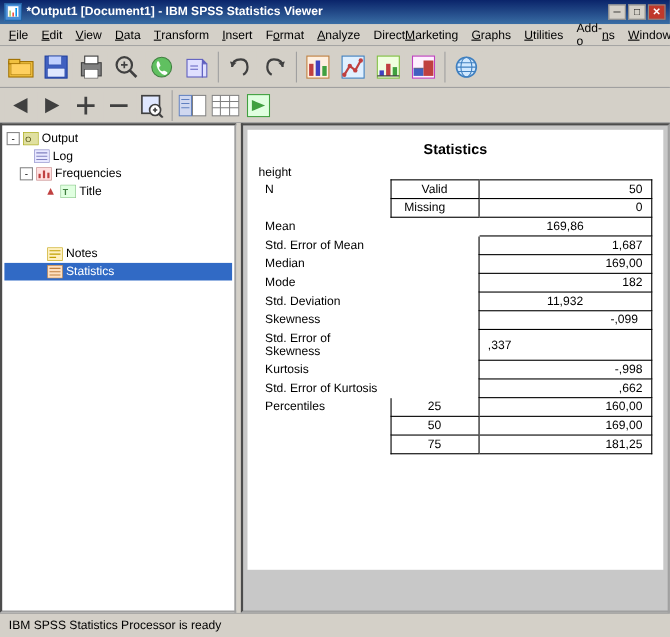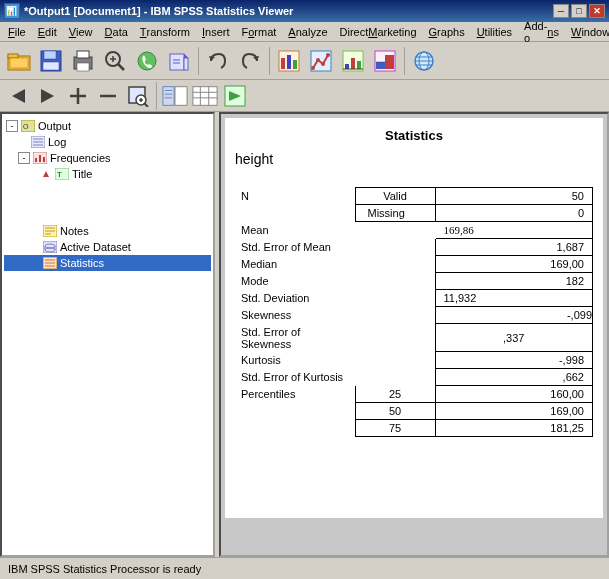--- a/index.html
+++ b/index.html
@@ -112,22 +112,22 @@
     }
 
     
     .stat-title {
       text-align: center;
       font-weight: bold;
       font-size: 13px;
       margin-bottom: 8px;
     }
     .stat-subtitle {
-      font-size: 14px;
-      margin-bottom: 20px;
+      font-size: 11px;
+      margin-bottom: 0;
     }
     .stat-table {
       border-collapse: collapse;
       font-size: 11px;
       width: 100%;
     }
     .stat-table td, .stat-table th {
       padding: 2px 6px;
     }
 
@@ -409,33 +409,20 @@
         <svg width="14" height="12" viewBox="0 0 14 12">
           <rect x="0" y="0" width="14" height="12" fill="#fff0c0" stroke="#c0a000" stroke-width="1"></rect>
           <line x1="2" y1="3" x2="12" y2="3" stroke="#c0a000" stroke-width="1"></line>
           <line x1="2" y1="6" x2="12" y2="6" stroke="#c0a000" stroke-width="1"></line>
           <line x1="2" y1="9" x2="8" y2="9" stroke="#c0a000" stroke-width="1"></line>
         </svg>
       </div>
       <span class="tree-label">Notes</span>
     </div>
 
-    <div class="tree-item" style="padding-left:26px;">
-      <div class="tree-indent"></div>
-      <div class="tree-icon">
-        <svg width="14" height="12" viewBox="0 0 14 12">
-          <rect x="0" y="0" width="14" height="12" fill="#e0e0ff" stroke="#8080c0" stroke-width="1"></rect>
-          <ellipse cx="7" cy="5" rx="5" ry="2" fill="none" stroke="#8080c0" stroke-width="1"></ellipse>
-          <line x1="2" y1="5" x2="2" y2="9" stroke="#8080c0" stroke-width="1"></line>
-          <line x1="12" y1="5" x2="12" y2="9" stroke="#8080c0" stroke-width="1"></line>
-          <ellipse cx="7" cy="9" rx="5" ry="2" fill="none" stroke="#8080c0" stroke-width="1"></ellipse>
-        </svg>
-      </div>
-      <span class="tree-label">Active Dataset</span>
-    </div>
 
     <div class="tree-item selected" style="padding-left:26px;">
       <div class="tree-indent"></div>
       <div class="tree-icon">
         <svg width="14" height="12" viewBox="0 0 14 12">
           <rect x="0" y="0" width="14" height="12" fill="#ffe0c0" stroke="#c08040" stroke-width="1"></rect>
           <line x1="2" y1="3" x2="12" y2="3" stroke="#c08040" stroke-width="1"></line>
           <line x1="2" y1="6" x2="12" y2="6" stroke="#c08040" stroke-width="1"></line>
           <line x1="2" y1="9" x2="12" y2="9" stroke="#c08040" stroke-width="1"></line>
         </svg>
@@ -462,51 +449,51 @@
 
           <tr>
             <td style="padding:2px 6px;"></td>
             <td style="border:1px solid #000; border-top:none; border-right:none; padding:2px 12px; text-align:left;">Missing</td>
             <td style="border:1px solid #000; border-top:none; padding:2px 8px; text-align:right;">0</td>
           </tr>
 
           <tr>
             <td style="padding:2px 6px;">Mean</td>
             <td colspan="1" style="border:1px solid transparent; padding:2px 8px;"></td>
-            <td style="border:1px solid #000; padding:2px 8px; text-align:left;font-family:Liberation Serif, serif;">169,86</td>
+            <td style="border:1px solid #000; padding:2px 8px; text-align:center;">169,86</td>
           </tr>
           <tr>
             <td style="padding:2px 6px;">Std. Error of Mean</td>
             <td></td>
             <td style="border:1px solid #000; border-top:none; padding:2px 8px; text-align:right;">1,687</td>
           </tr>
           <tr>
             <td style="padding:2px 6px;">Median</td>
             <td></td>
             <td style="border:1px solid #000; border-top:none; padding:2px 8px; text-align:right;">169,00</td>
           </tr>
           <tr>
             <td style="padding:2px 6px;">Mode</td>
             <td></td>
             <td style="border:1px solid #000; border-top:none; padding:2px 8px; text-align:right;">182</td>
           </tr>
           <tr>
             <td style="padding:2px 6px;">Std. Deviation</td>
             <td></td>
-            <td style="border:1px solid #000; border-top:none; padding:2px 8px; text-align:left;">11,932</td>
+            <td style="border:1px solid #000; border-top:none; padding:2px 8px; text-align:center;">11,932</td>
           </tr>
           <tr>
             <td style="padding:2px 6px;">Skewness</td>
             <td></td>
-            <td style="border:1px solid #000; border-top:none; padding:2px 0; text-align:right;">-,099</td>
+            <td style="border:1px solid #000; border-top:none; padding:2px 12px; text-align:right;">-,099</td>
           </tr>
           <tr>
             <td style="padding:2px 6px;">Std. Error of Skewness</td>
             <td></td>
-            <td style="border:1px solid #000; border-top:none; padding:2px 8px; text-align:center;">,337</td>
+            <td style="border:1px solid #000; border-top:none; padding:2px 8px; text-align:left;">,337</td>
           </tr>
           <tr>
             <td style="padding:2px 6px;">Kurtosis</td>
             <td></td>
             <td style="border:1px solid #000; border-top:none; padding:2px 8px; text-align:right;">-,998</td>
           </tr>
           <tr>
             <td style="padding:2px 6px;margin-left:32px;">Std. Error of Kurtosis</td>
             <td></td>
             <td style="border:1px solid #000; border-top:none; padding:2px 8px; text-align:right;">,662</td>

